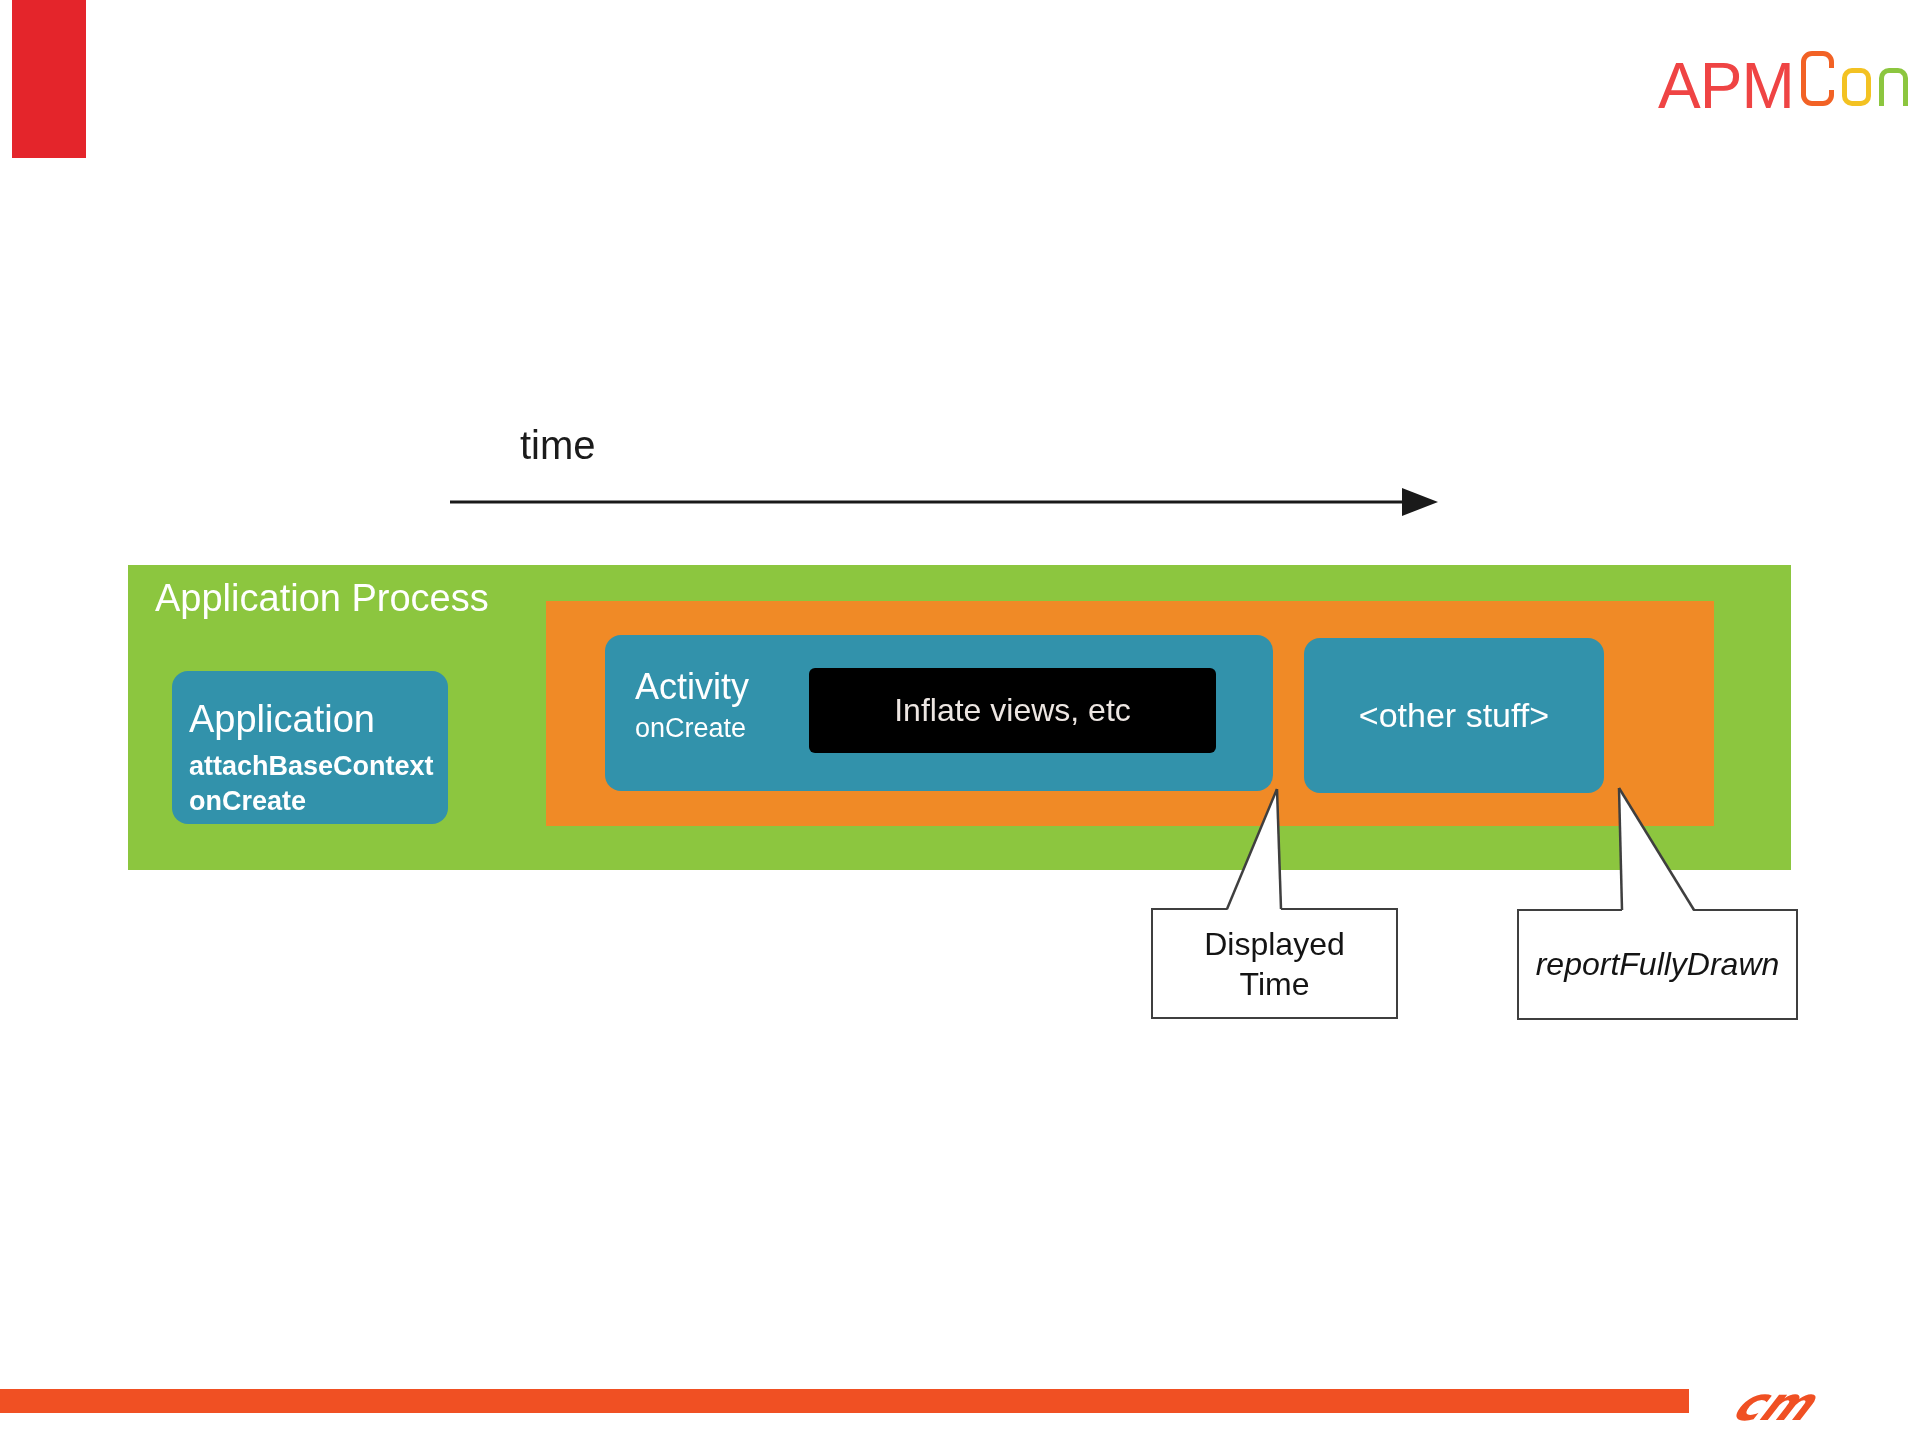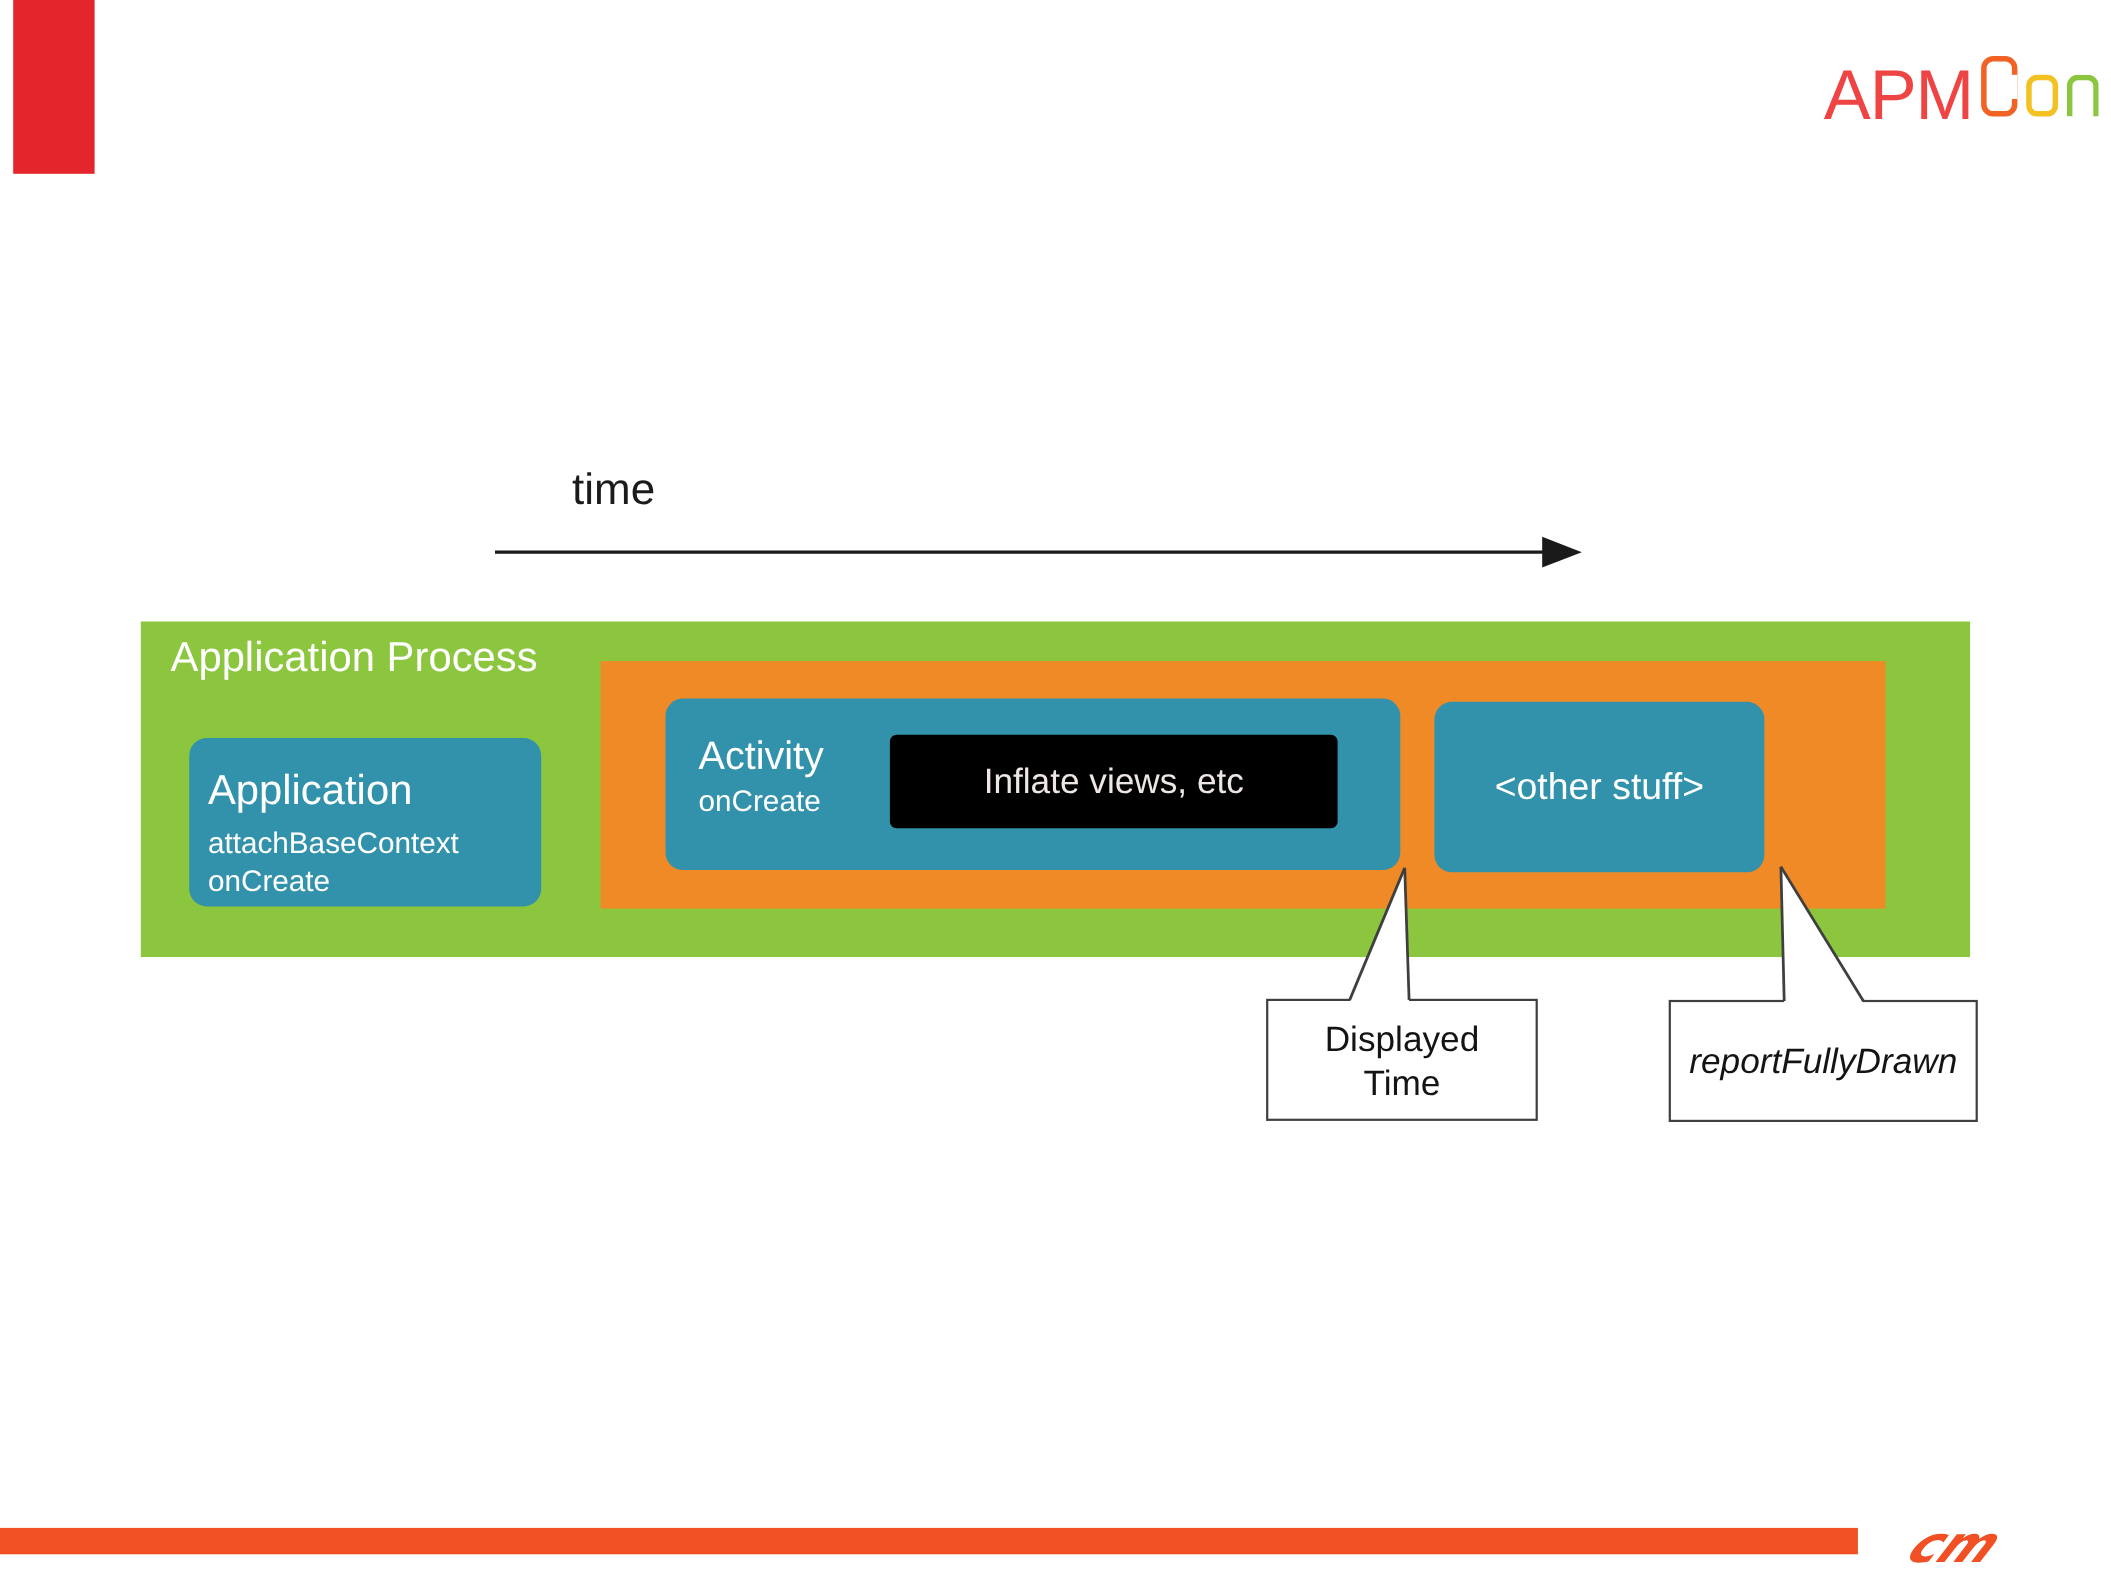--- a/index.html
+++ b/index.html
@@ -26,23 +26,23 @@
 
   
   .time-label{left:520px;top:423px;font-size:40px;color:#1B1B1B;}
 
   
   .process{left:128px;top:565px;width:1663px;height:305px;background:#8CC63F;}
   .process-title{position:absolute;left:27px;top:12px;font-size:38px;color:#ffffff;}
 
   
   .teal{background:#3292AB;border-radius:16px;color:#ffffff;}
-  .app-box{left:172px;top:671px;width:320px;height:153px;}
+  .app-box{left:172px;top:671px;width:276px;height:153px;}
   .app-box .bx-title{margin:28px 0 8px 17px;font-size:38px;line-height:1.1;}
-  .app-box .bx-line{margin-left:17px;font-size:27px;line-height:35px;}
+  .app-box .bx-line{margin-left:17px;font-size:27px;line-height:35px;font-weight:bold;}
 
   .orange-box{left:546px;top:601px;width:1168px;height:225px;background:#F08A26;}
 
   .activity-box{left:605px;top:635px;width:668px;height:156px;}
   .activity-box .bx-title{margin:32px 0 6px 30px;font-size:36px;line-height:1.1;}
   .activity-box .bx-line{margin-left:30px;font-size:27px;}
 
   .inflate-box{left:809px;top:668px;width:407px;height:85px;background:#000000;border-radius:6px;
     display:flex;align-items:center;justify-content:center;font-size:32px;color:#EDE6E2;}
 

